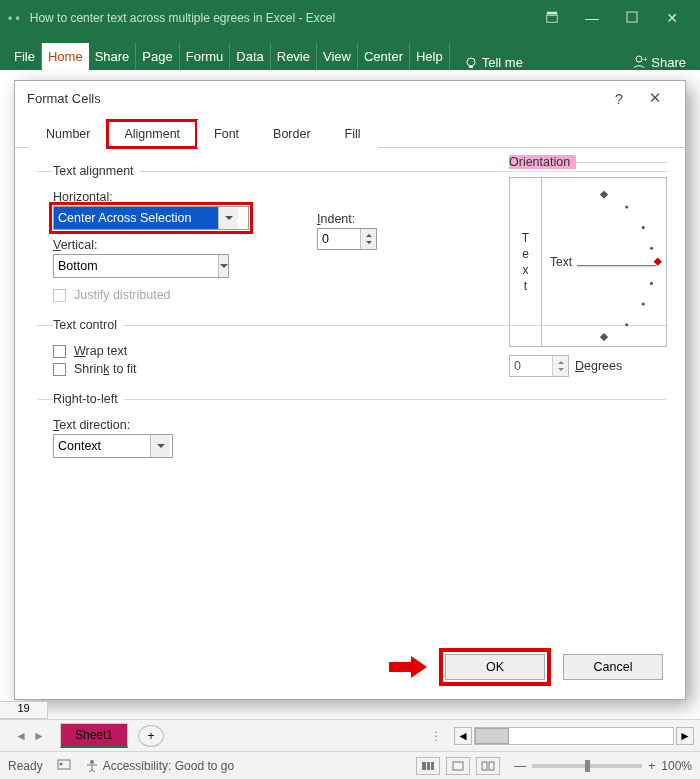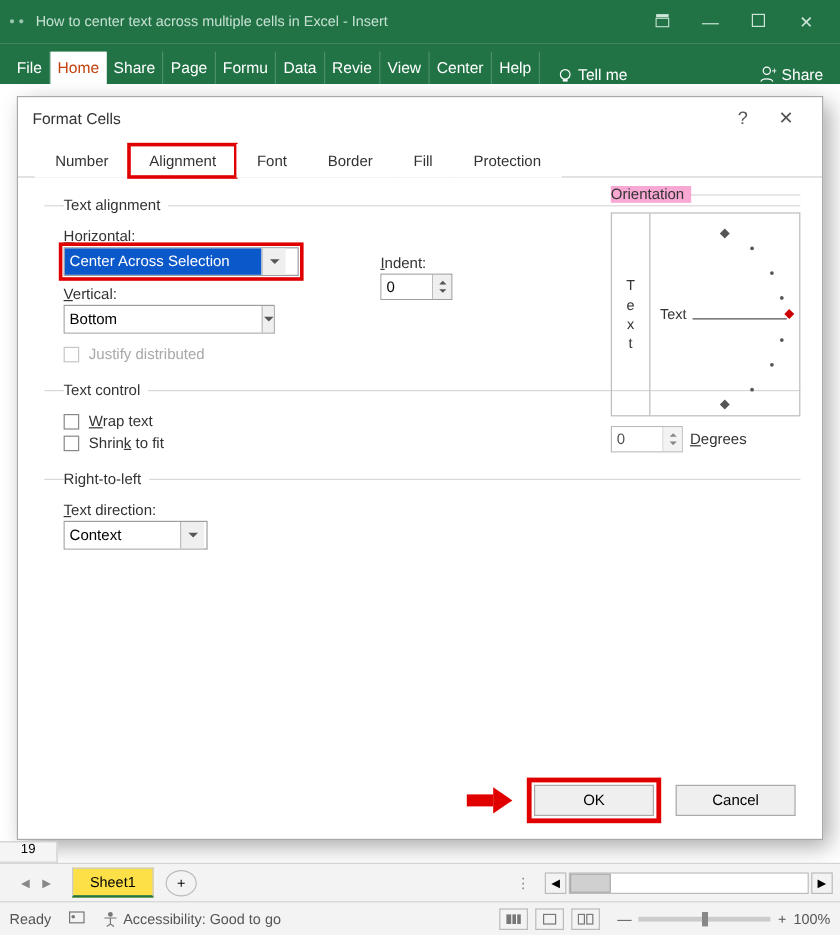--- a/index.html
+++ b/index.html
@@ -58,40 +58,40 @@
   .btn { width:100px; height:26px; border:1px solid #aaa; background:#efefef; font-size:12.5px; cursor:pointer;}
   .btn.ok{ outline:4px solid #e10000; outline-offset:2px;}
   .arrow-red{ width:42px;height:22px; position:relative; margin-right:-4px;}
   .arrow-red::before{content:""; position:absolute; left:0; top:6px; width:22px; height:10px; background:#e10000;}
   .arrow-red::after{content:""; position:absolute; left:22px; top:0; border:11px solid transparent; border-left:16px solid #e10000;}
   
   .rowhdr { position:absolute; left:0; bottom:60px; width:48px; height:18px; border:1px solid #ccc; border-left:none; font-size:11px; text-align:center; background:#f5f5f5;}
   .sheetstrip{position:absolute; left:0; right:0; bottom:28px; height:32px; border-top:1px solid #d4d4d4; display:flex; align-items:center; font-size:12px; background:#f3f3f3;}
   .sheetstrip .nav{width:60px; display:flex; gap:6px; justify-content:center; color:#888;}
   .sheetstrip .nav span{cursor:pointer;}
-  .sheetstrip .tabname{padding:4px 14px; border:1px solid #ccc; border-bottom:2px solid #217346; background:#fde047;}
+  .sheetstrip .tabname{padding:4px 14px; border:1px solid #ccc; border-bottom:2px solid #217346; background:#be185d;}
   .sheetstrip .plus{width:26px;height:22px; border:1px solid #bbb; border-radius:50%; margin-left:10px; display:flex;align-items:center;justify-content:center; cursor:pointer;}
   .sheetstrip .hscroll{margin-left:auto; display:flex; align-items:center; gap:2px; padding-right:6px;}
   .sheetstrip .hscroll .btnarr{width:18px;height:18px;border:1px solid #bbb;display:flex;align-items:center;justify-content:center;cursor:pointer;}
   .sheetstrip .track{width:200px;height:18px;border:1px solid #bbb;background:#fff;position:relative;}
   .sheetstrip .thumb{position:absolute;left:0;top:0;width:34px;height:16px;background:#d0d0d0;border:1px solid #aaa;}
   .sheetstrip .dots3{margin:0 10px; color:#888; cursor:pointer;}
   .statusbar{position:absolute; left:0; right:0; bottom:0; height:28px; background:#f3f3f3; border-top:1px solid #d4d4d4; display:flex; align-items:center; font-size:12px; color:#555; padding:0 8px; gap:14px;}
   .statusbar .views{margin-left:auto; display:flex; gap:6px;}
   .statusbar .vbtn{width:24px;height:18px;border:1px solid #bbb;display:flex;align-items:center;justify-content:center;cursor:pointer;}
   .statusbar .zoom{display:flex;align-items:center;gap:6px;}
   .statusbar .ztrack{width:110px;height:4px;background:#ccc;position:relative;}
   .statusbar .zthumb{position:absolute; left:48%; top:-4px; width:5px; height:12px; background:#888;}
 </style>
 </head>
 <body>
 
 <div class="titlebar">
   <span class="dots">• •</span>
-  <span class="title">How to center text across multiple cells in Excel  -  Insert</span>
+  <span class="title">How to center text across multiple egrees in Excel  -  Excel</span>
   <span class="wbtn"><svg viewBox="0 0 16 16">
         <rect x="2" y="2" width="12" height="3" fill="#cde6d8"></rect>
         <rect x="2" y="6" width="12" height="8" fill="none" stroke="#cde6d8"></rect>
       </svg></span>
   <span class="wbtn">—</span>
   <span class="wbtn"><svg viewBox="0 0 14 14">
         <rect x="2" y="2" width="10" height="10" fill="none" stroke="#cde6d8"></rect>
       </svg></span>
   <span class="wbtn">✕</span>
 </div>
@@ -132,21 +132,20 @@
     <span class="spacer"></span>
     <span class="hbtn">?</span>
     <span class="hbtn">✕</span>
   </div>
   <div class="dlg-tabs">
     <span class="dlg-tab">Number</span>
     <span class="dlg-tab active highlight">Alignment</span>
     <span class="dlg-tab">Font</span>
     <span class="dlg-tab">Border</span>
     <span class="dlg-tab">Fill</span>
-    <span class="dlg-tab">Protection</span>
   </div>
 
   <div class="dlg-body">
     <fieldset style="position:relative;">
       <legend>Text alignment</legend>
       <span class="lbl"><u>H</u>orizontal:</span>
       <span class="combo sel highlight-box" style="width:196px;">
         <input readonly="" value="Center Across Selection" style="">
         <span class="arrow"></span>
       </span>

